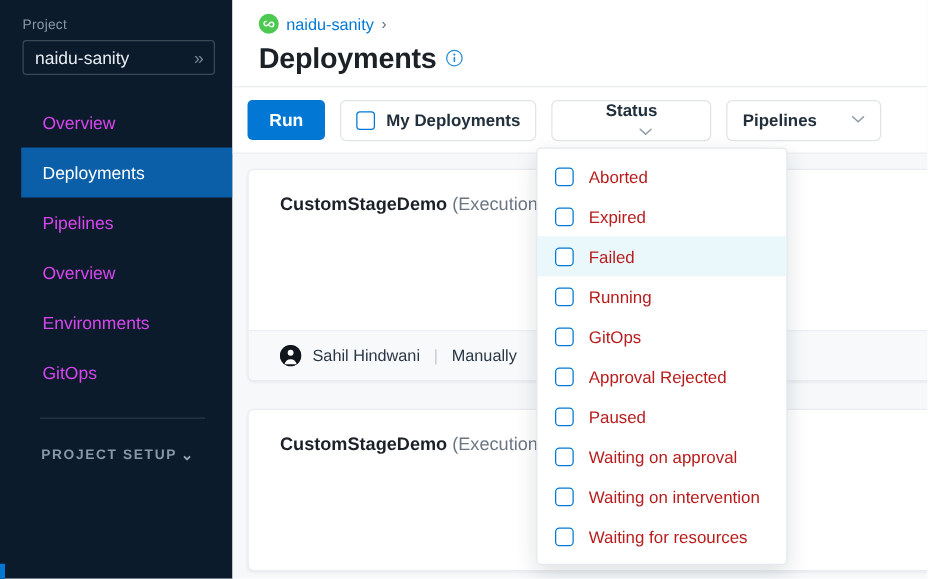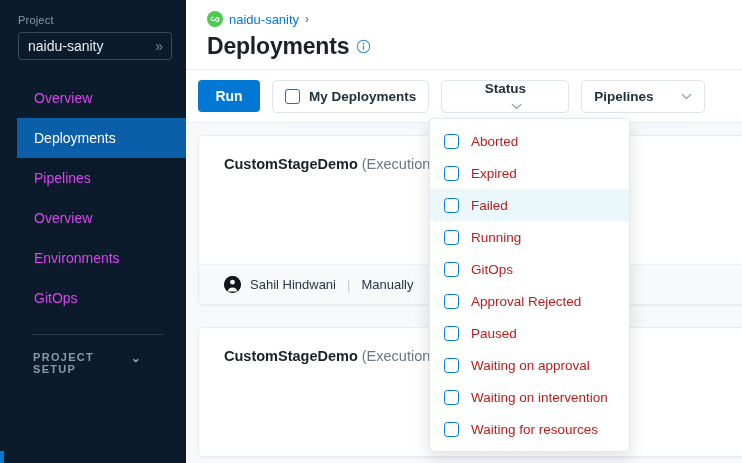--- a/index.html
+++ b/index.html
@@ -54,23 +54,23 @@
     color: #ffffff;
     margin-left: 17px;
     padding-left: 17px;
   }
   .nav-sep {
     height: 1px; background: #2a3a49;
     margin: 16px 22px 0 32px;
   }
   .nav-section {
     margin-top: 16px;
-    padding-left: 33px; padding-right: 44px;
+    padding-left: 33px; padding-right: 30px;
     height: 26px;
-    display: flex; justify-content: space-between;
+    display: flex; align-items: center; justify-content: space-between;
     color: #8a98a6; font-size: 11px; letter-spacing: 1.3px; font-weight: 600;
   }
   .nav-section .sec-chev { font-size: 12px; color: #9aa7b4; }
 
   
   .main {
     position: relative;
     flex: 1 1 auto;
     height: 463px;
     background: #f6f8fa;

